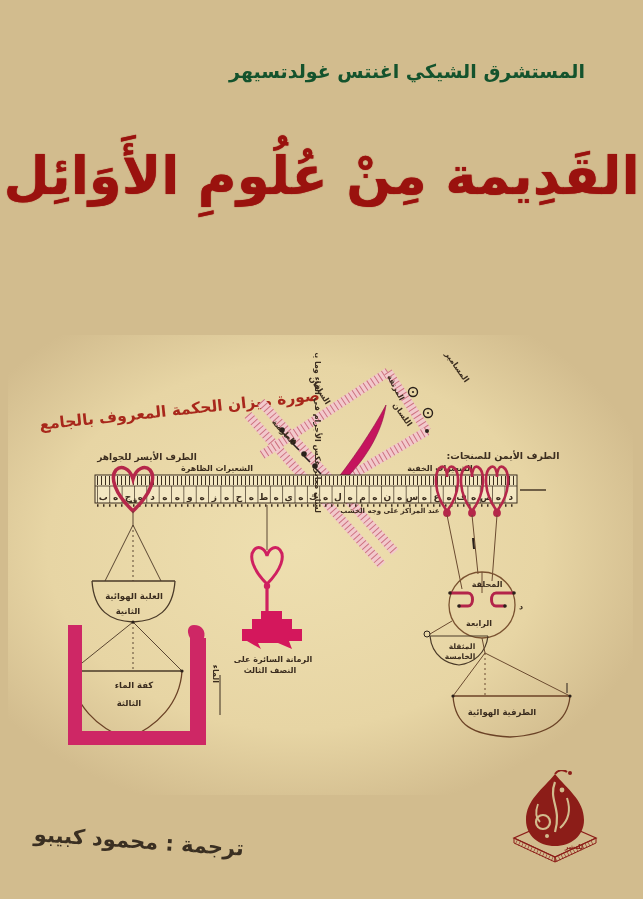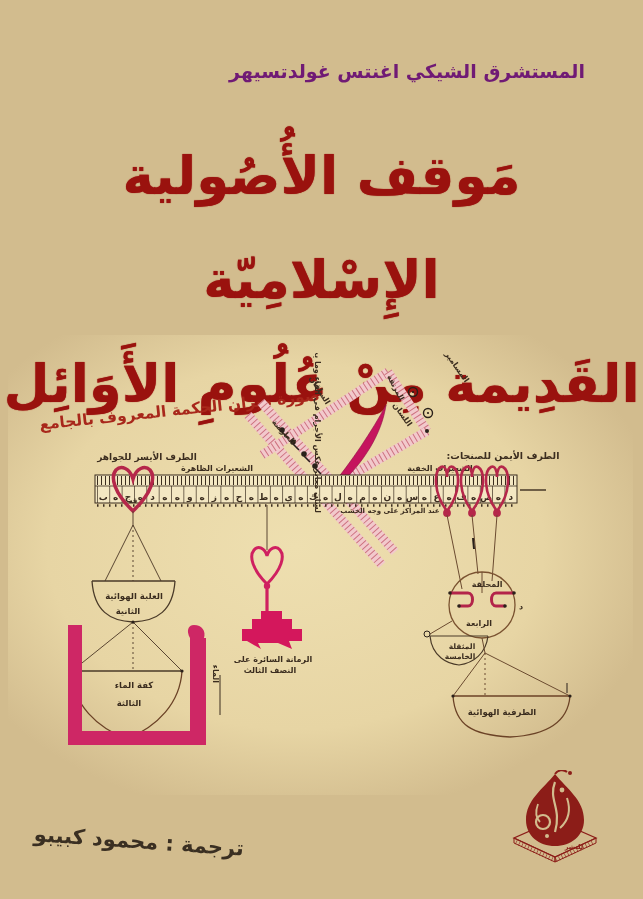--- a/index.html
+++ b/index.html
@@ -8,21 +8,21 @@
     background:#d2bc8e;
     font-family:"DejaVu Sans",sans-serif;
   }
   .paper-glow{
     position:absolute;left:8px;top:335px;width:625px;height:460px;
     background:radial-gradient(ellipse at 46% 46%, #eedfb0 0%, #e7d5a4 52%, rgba(231,213,164,0) 78%);
     pointer-events:none;
   }
   .author-line{
     position:absolute;top:60px;right:58px;
-    font-size:19px;font-weight:bold;color:#701a75;
+    font-size:19px;font-weight:bold;color:#14532d;
     letter-spacing:0;
   }
   .title-block{
     position:absolute;top:124px;left:0;right:0;text-align:center;
     color:#9a120e;font-weight:bold;
   }
   .title-line{display:block;font-size:53px;line-height:104px;
     text-shadow:0 0 1px #9a120e;}
   .translator-line{
     position:absolute;left:34px;top:822px;
@@ -37,21 +37,20 @@
   .logo{position:absolute;left:510px;top:770px;}
 </style>
 </head>
 <body>
 
 <div class="paper-glow"></div>
 
 <div class="author-line">المستشرق الشيكي اغنتس غولدتسيهر</div>
 
 <div class="title-block">
-  <span class="title-line">مَوقف الأُصُولية الإِسْلامِيّة</span>
   <span class="title-line">القَدِيمة مِنْ عُلُومِ الأَوَائِل</span>
 </div>
 
 <svg class="diagram" width="585" height="430" viewBox="0 0 585 430">
 
   <text x="150" y="62" text-anchor="middle" font-size="15.5" class="redcap" transform="rotate(-6 150 62)">صورة ميزان الحكمة المعروف بالجامع</text>
 
   <g>
 
     <g>

